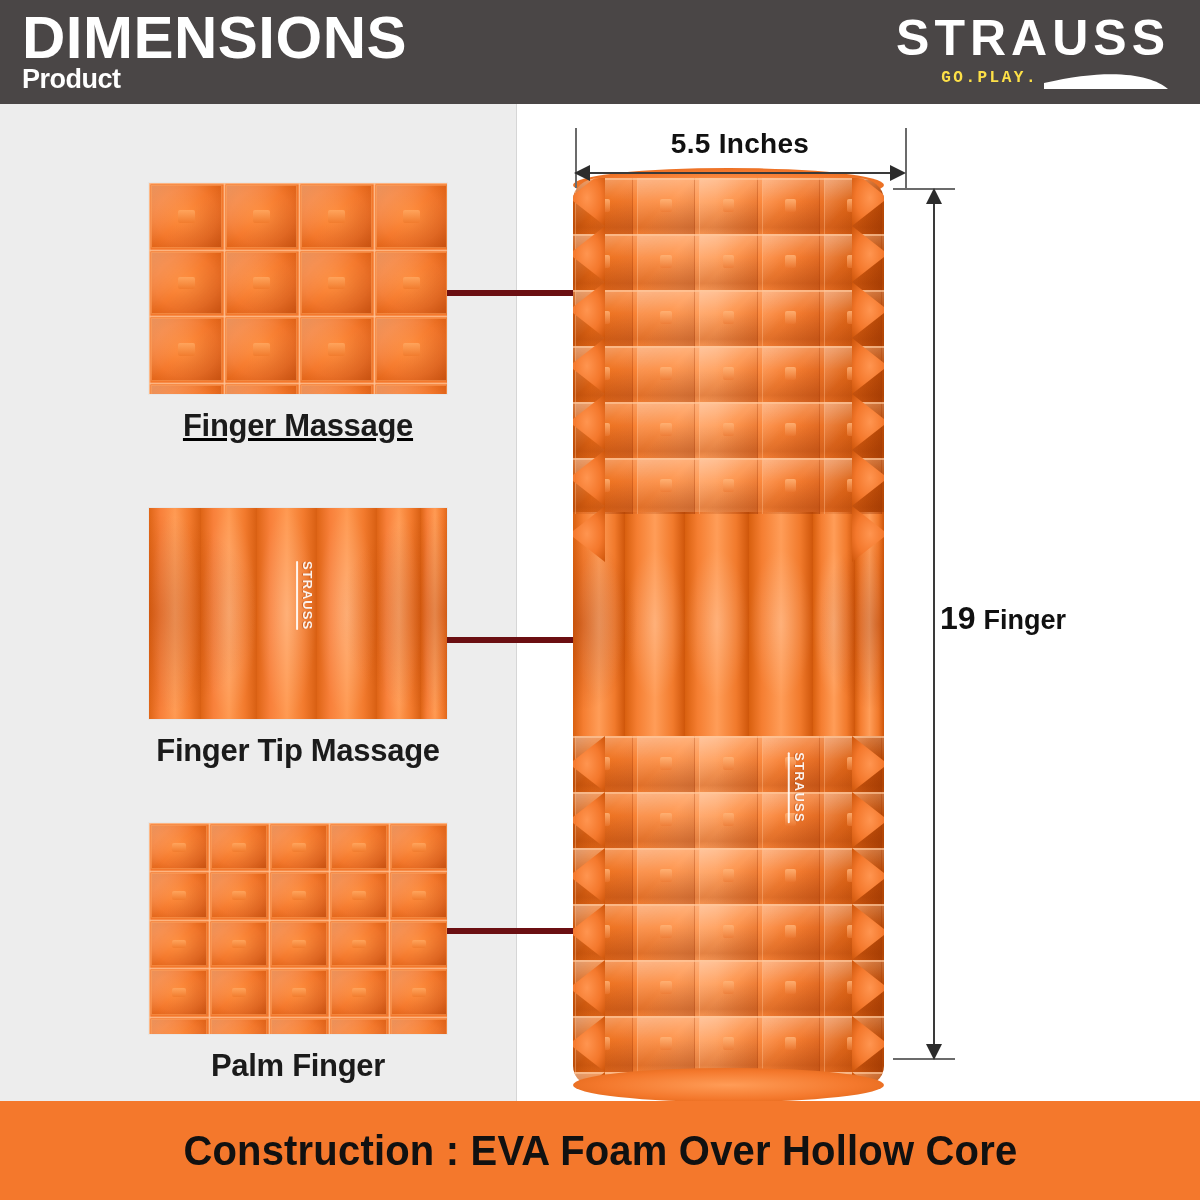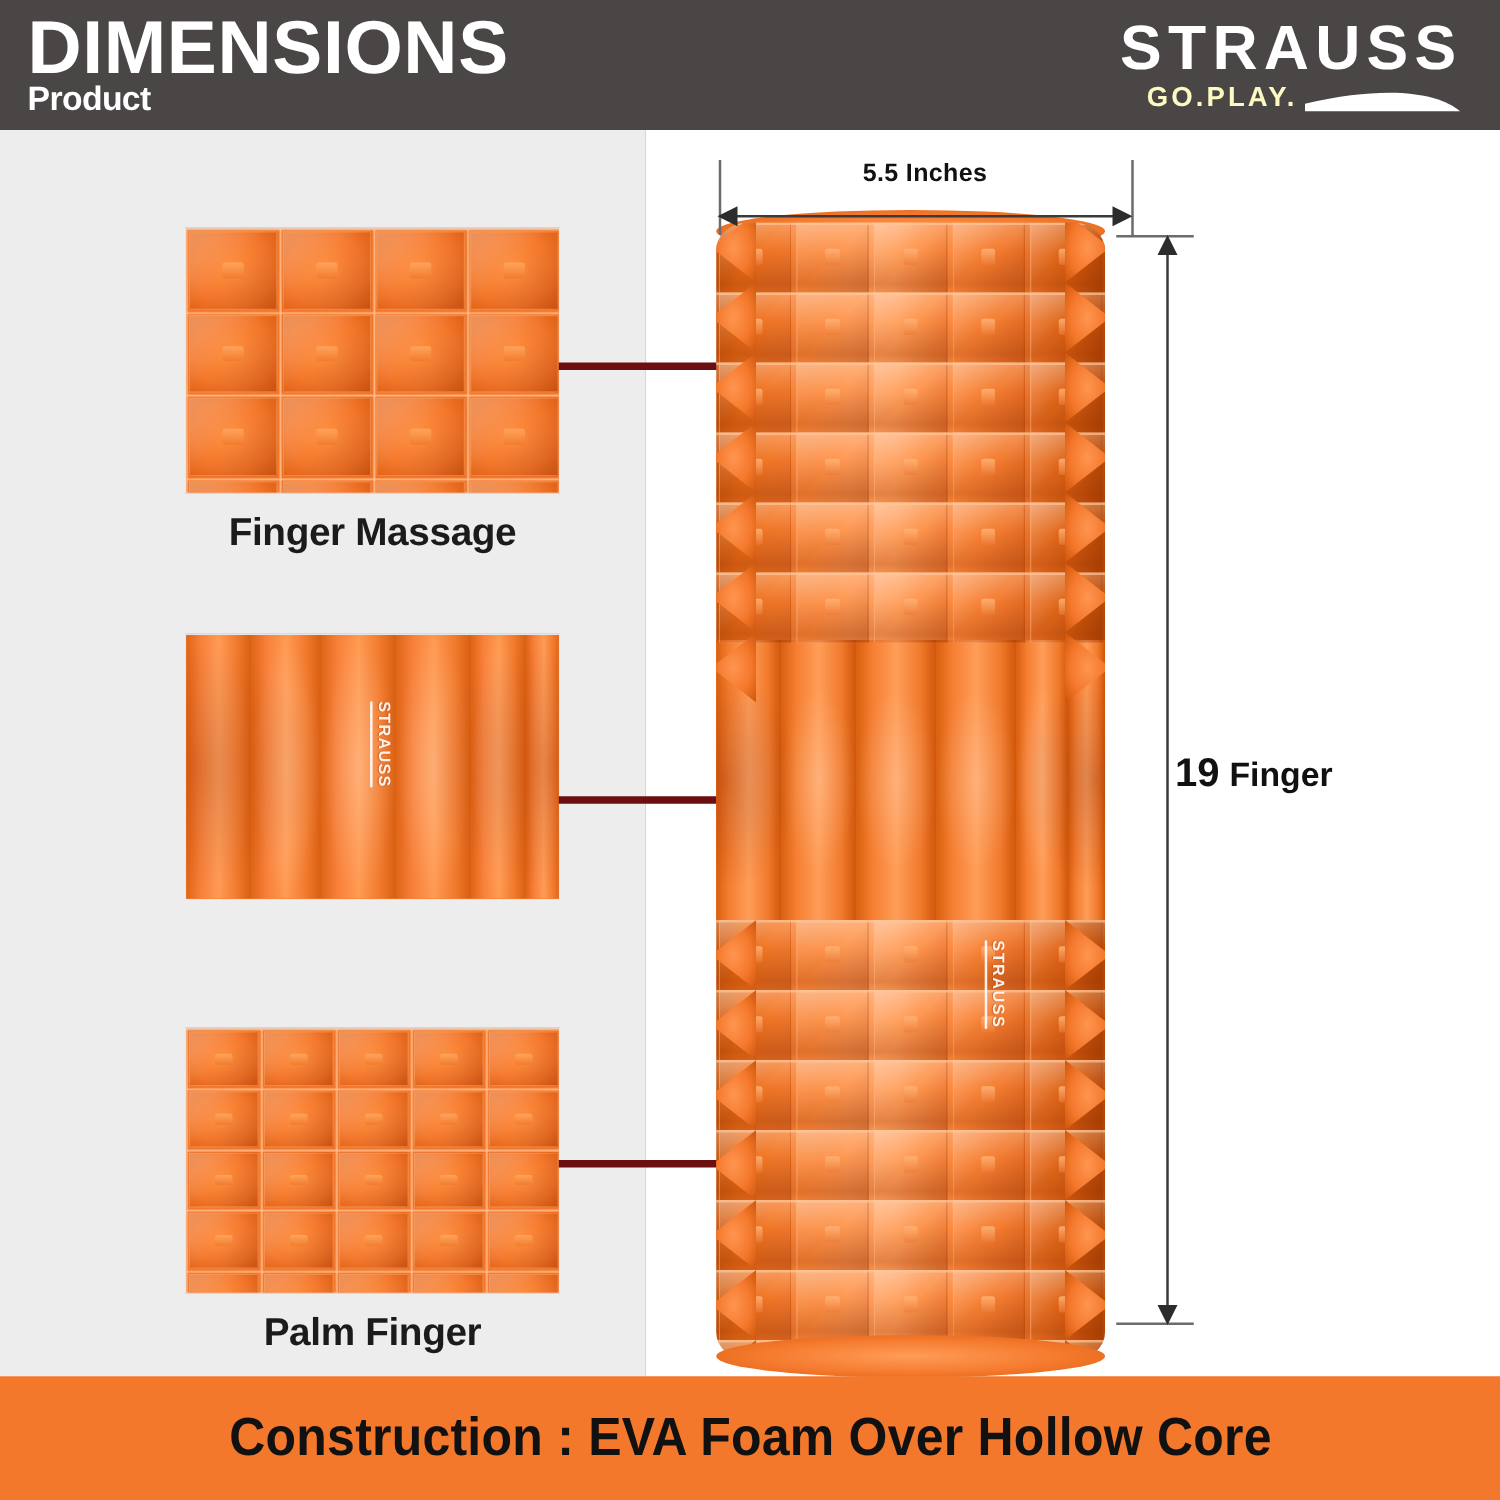--- a/index.html
+++ b/index.html
@@ -30,21 +30,21 @@
   #brand-block {
     padding-right:30px; display:flex; flex-direction:column;
     align-items:flex-end; line-height:1;
   }
   #brand-name {
     color:#ffffff; font-size:50px; font-weight:bold;
     letter-spacing:5px; line-height:1;
   }
   #brand-tag-row { display:flex; align-items:center; gap:4px; margin-top:2px; }
   #brand-tag {
-    color:#fef9c3; font-size:22px; font-weight:bold; letter-spacing:2.5px;
+    color:#fde047; font-size:16px; font-weight:bold; letter-spacing:2.5px;font-family:Liberation Mono, monospace;
   }
   #brand-swoosh { display:block; }
 
   
   #left-panel {
     position:absolute; left:0; top:104px; width:516px; height:997px;
     background:#ededed;
   }
   #panel-divider {
     position:absolute; left:516px; top:104px; width:1px; height:997px;
@@ -59,21 +59,21 @@
   .callout { position:absolute; }
   .thumb {
     width:300px; height:213px; position:relative; overflow:hidden;
     background:#f4782c; border:1px solid #e7e7e7;
   }
   .callout-label {
     width:300px; text-align:center; color:#1b1b1b;
     font-size:31px; font-weight:bold; margin-top:13px;
     letter-spacing:-0.3px; white-space:nowrap;
   }
-  #callout-1 { left:148px; top:182px; }
+  #callout-1 { left:148px; top:182px;text-decoration:underline; }
   #callout-2 { left:148px; top:507px; }
   #callout-3 { left:148px; top:822px; }
   #callout-2 .callout-label { margin-left:-18px; width:336px; }
 
   
   .tex-pyramid { position:absolute; inset:0; }
   .tex-pyramid .cell {
     position:absolute;
     background:
       linear-gradient(135deg, rgba(255,255,255,.30), rgba(255,255,255,0) 48%),
@@ -212,21 +212,21 @@
     background:radial-gradient(ellipse at 50% 50%, #ff9c57 0%, #f4782c 58%, #d85f11 100%);
     border-radius:50%;
   }
   #cap-top { top:-10px; }
   #cap-bottom { bottom:-14px; }
 
   
   #dim-width { position:absolute; left:574px; top:128px; width:332px; height:58px; }
   #dim-width-label {
     position:absolute; left:0; right:0; top:0; text-align:center;
-    font-size:20px; font-weight:bold; color:#111; letter-spacing:0.3px;
+    font-size:28px; font-weight:bold; color:#111; letter-spacing:0.3px;
   }
   #dim-width-line {
     position:absolute; left:8px; right:8px; top:44px; height:2px; background:#3a3a3a;
   }
   .arrow-h {
     position:absolute; top:37px; width:0; height:0;
     border-top:8px solid transparent; border-bottom:8px solid transparent;
   }
   #arrow-left  { left:0px;  border-right:16px solid #2c2c2c; }
   #arrow-right { right:0px; border-left:16px solid #2c2c2c; }
@@ -331,20 +331,21 @@
         <div class="rib" style="left: 108px; width: 60px;"></div>
         <div class="rib" style="left: 52px; width: 56px;"></div>
         <div class="rib" style="left: 0px; width: 52px;"></div>
       <div class="rib-hour"></div>
       <div class="brand-emboss" id="emboss2" style="left: 122px; top: 78px;">
         <span>STRAUSS</span>
         <span class="swoosh"></span>
       </div>
     </div>
   </div>
+  <div class="callout-label">Finger Tip Massage</div>
 </div>
 
 <div class="callout" id="callout-3">
   <div class="thumb">
     <div class="tex-pyramid" id="tex3">
         <div class="cell" style="left: 2px; top: 2px; width: 56px; height: 44.4091px;"></div>
         <div class="cell" style="left: 62px; top: 2px; width: 56px; height: 44.4091px;"></div>
         <div class="cell" style="left: 122px; top: 2px; width: 56px; height: 44.4091px;"></div>
         <div class="cell" style="left: 182px; top: 2px; width: 56px; height: 44.4091px;"></div>
         <div class="cell" style="left: 242px; top: 2px; width: 56px; height: 44.4091px;"></div>

